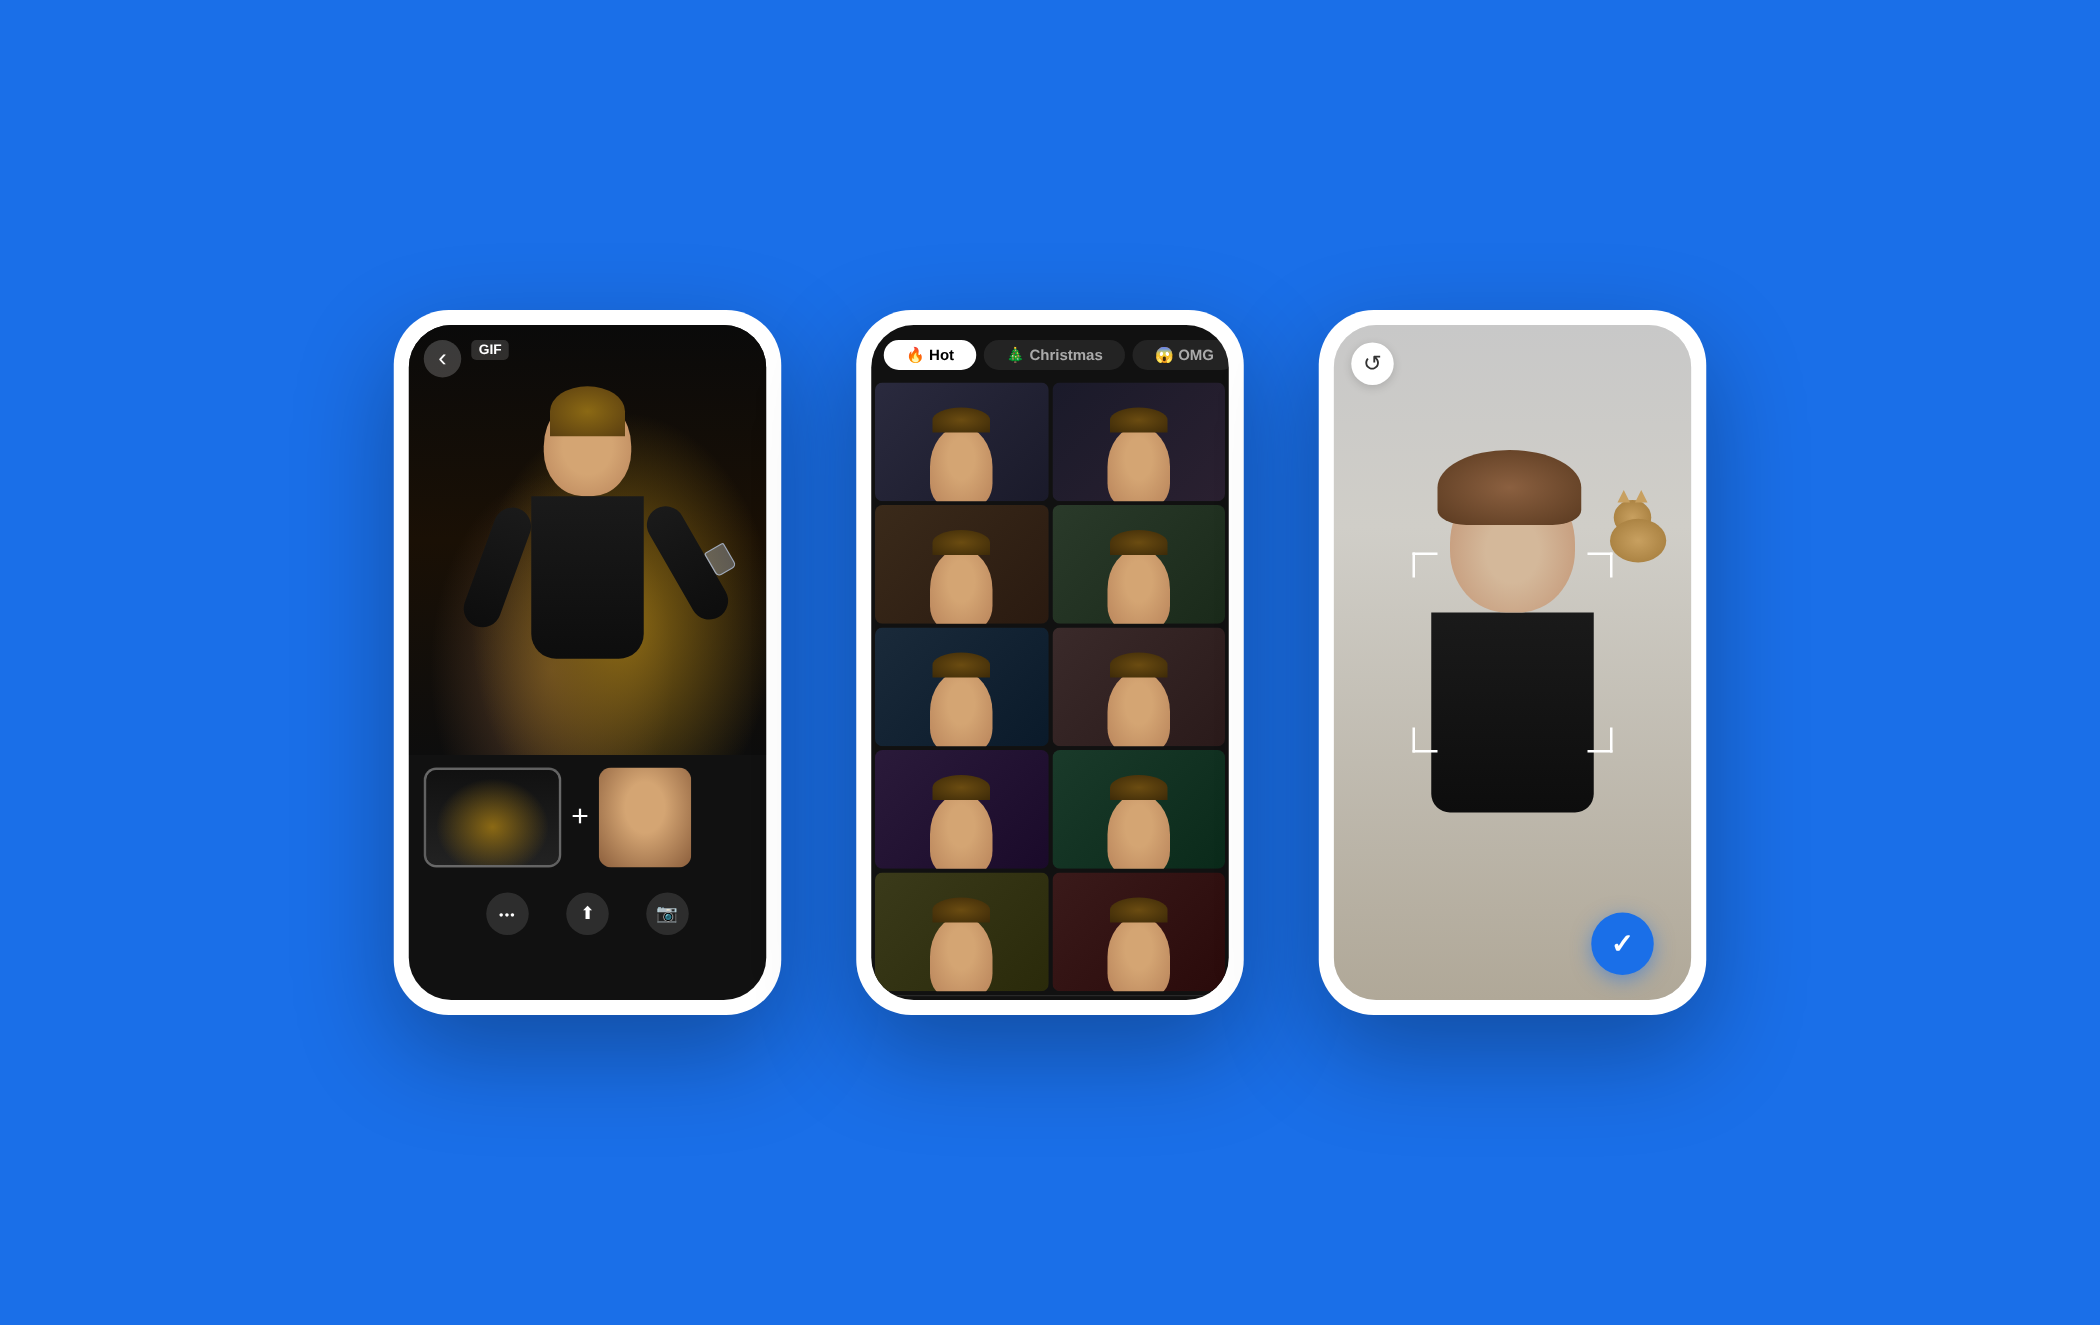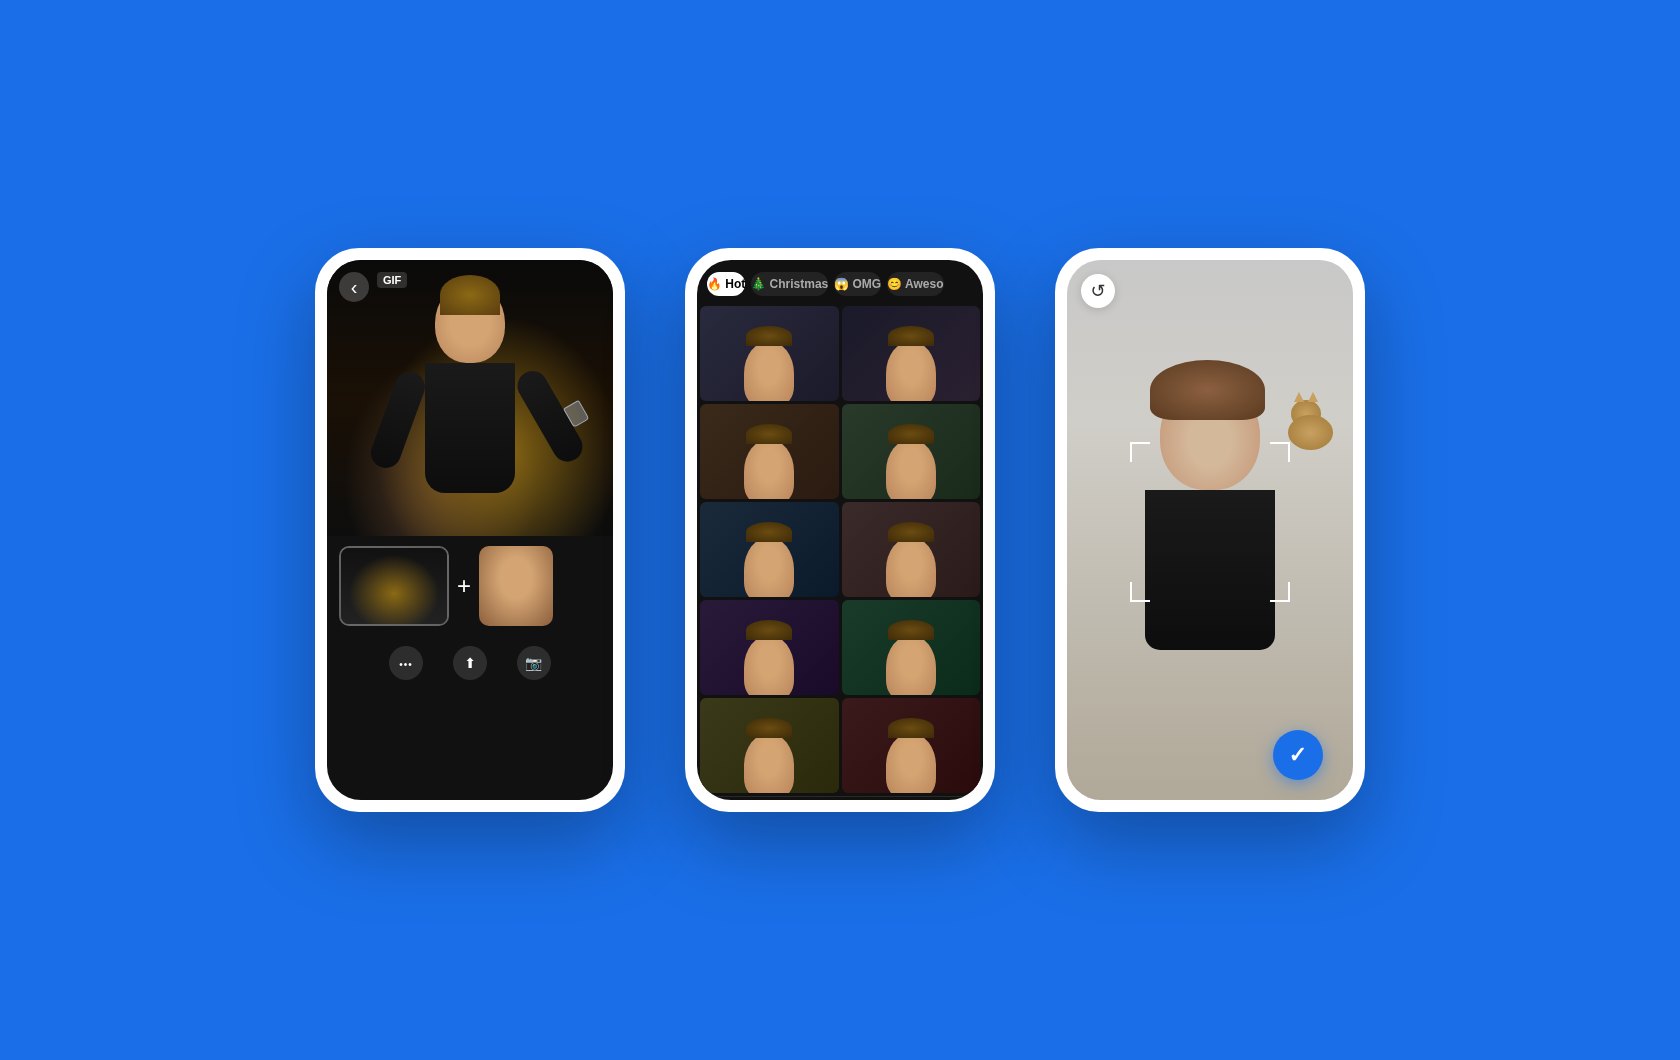--- a/index.html
+++ b/index.html
@@ -38,21 +38,21 @@
     .phone1 {
       width: 310px;
     }
     .phone1 .phone-screen {
       width: 286px;
       height: 540px;
       background: #111;
     }
     .p1-main-gif {
       width: 100%;
-      height: 276px;
+      height: 344px;
       background: linear-gradient(160deg, #1a1a2e 0%, #2d1b00 30%, #1a1a1a 100%);
       position: relative;
       overflow: hidden;
     }
     .p1-back-btn {
       position: absolute;
       top: 12px;
       left: 12px;
       width: 30px;
       height: 30px;
@@ -224,21 +224,21 @@
       background: #111;
     }
     .p2-tabs {
       display: flex;
       align-items: center;
       padding: 12px 10px 10px;
       gap: 6px;
       overflow: hidden;
     }
     .p2-tab {
-      padding: 5px 0;
+      padding: 5px 18px;
       border-radius: 20px;
       font-size: 12px;
       font-weight: 600;
       white-space: nowrap;
       cursor: pointer;
       color: #aaa;
       background: rgba(255,255,255,0.08);
     }
     .p2-tab.active {
       background: #fff;

